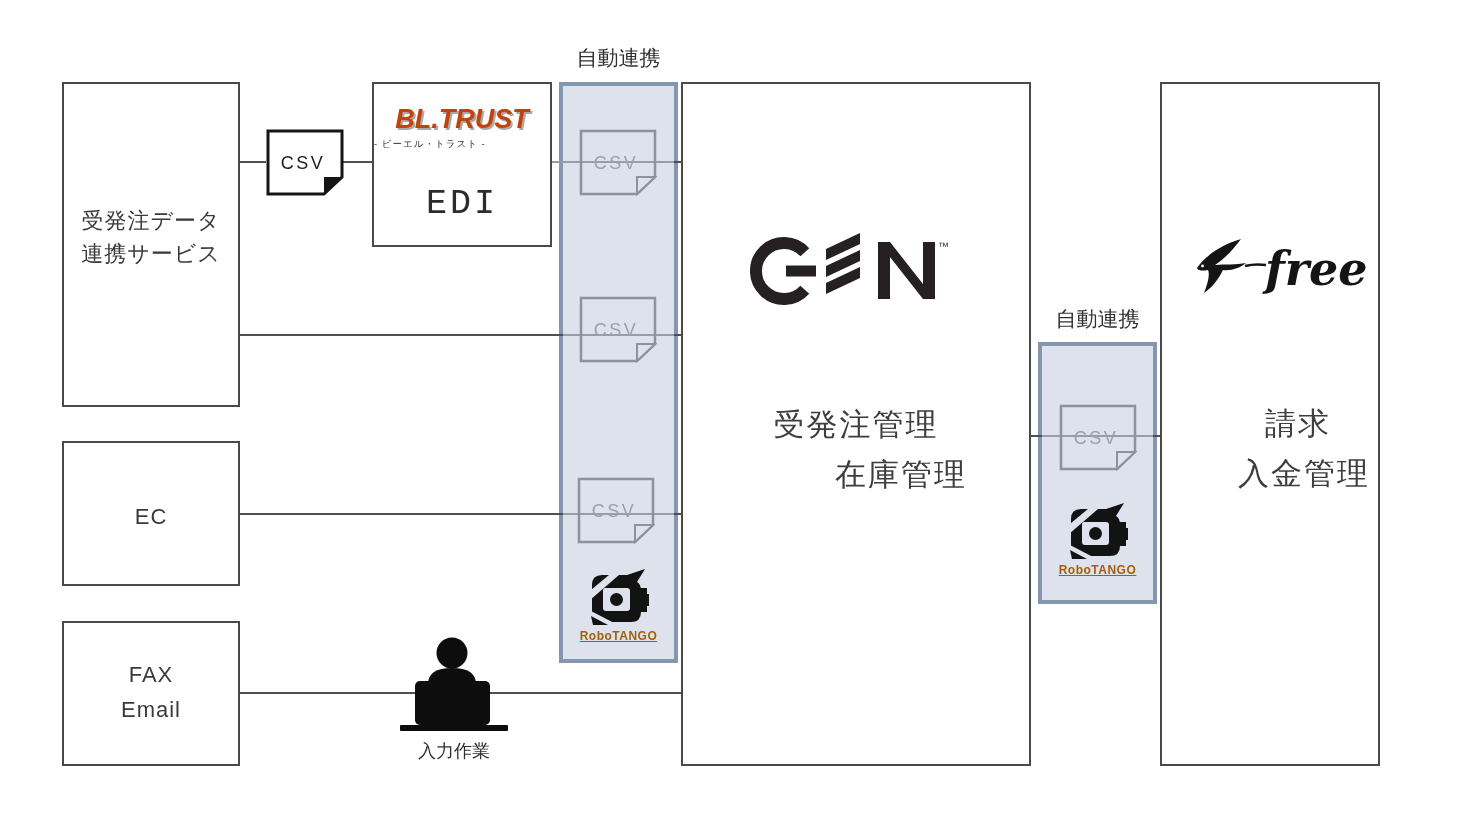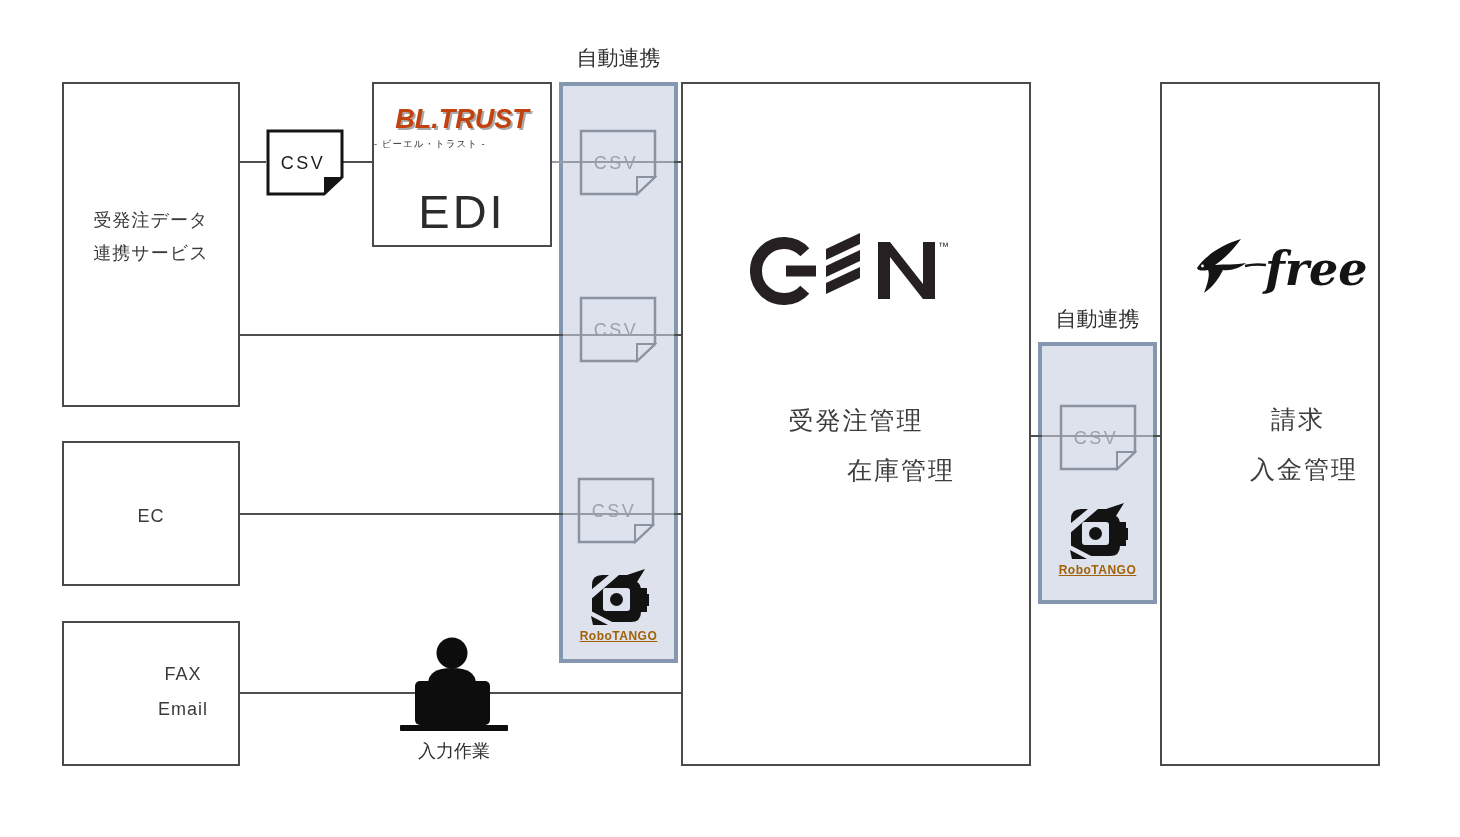--- a/index.html
+++ b/index.html
@@ -3,28 +3,28 @@
 <meta charset="utf-8">
 <style>
   html,body{margin:0;padding:0;background:#fff;}
   #stage{position:relative;width:1460px;height:837px;background:#ffffff;overflow:hidden;
          font-family:"Liberation Sans","DejaVu Sans",sans-serif;color:#3a3a3a;}
   .box{position:absolute;background:#fff;border:2px solid #4a4a4a;box-sizing:border-box;}
   .panel{position:absolute;background:#dde2ec;border:4px solid #8597ae;box-sizing:border-box;}
   .hl{position:absolute;height:2px;background:#4f4f4f;}
   .hl.gray{background:#979ca6;}
   .lbl{position:absolute;text-align:center;}
-  .jp-big{font-size:25px;letter-spacing:2px;color:#3d3d3d;font-family:Liberation Serif, serif;}
-  .jp-box{font-size:18px;letter-spacing:1px;line-height:33px;color:#3a3a3a;}
+  .jp-big{font-size:31px;letter-spacing:2px;color:#3d3d3d;font-family:Liberation Serif, serif;}
+  .jp-box{font-size:22px;letter-spacing:1px;line-height:33px;color:#3a3a3a;}
   .auto-label{font-size:21px;color:#2f2f2f;}
   .rt-label{font-size:12px;font-weight:600;letter-spacing:0.5px;color:#a16207;text-decoration:underline;}
   .bl-brand{font-size:27px;font-weight:800;font-style:italic;color:#c2410c;
             text-shadow:2px 2px 0 #a9a9a9;letter-spacing:0px;}
   .bl-sub{font-size:9.5px;color:#333;letter-spacing:1px;text-align:left;}
-  .edi{font-size:47px;letter-spacing:3px;color:#2c2c2c;}
+  .edi{font-size:35px;letter-spacing:3px;color:#2c2c2c;font-family:Liberation Mono, monospace;}
   svg{display:block;}
 </style>
 </head>
 <body>
 
 <div id="stage">
 
   <div class="box" style="left:62px;top:82px;width:178px;height:325px;"></div>
   <div class="box" style="left:62px;top:441px;width:178px;height:145px;"></div>
   <div class="box" style="left:62px;top:621px;width:178px;height:145px;"></div>
@@ -52,21 +52,21 @@
   <div class="hl" style="left:1153px;top:435px;width:7px;"></div>
 
   <div class="lbl auto-label" style="left:559px;top:44px;width:119px;">自動連携</div>
   <div class="lbl auto-label" style="left:1038px;top:305px;width:119px;">自動連携</div>
 
   <div class="lbl jp-box" style="left:62px;top:204px;width:178px;">
     <div>受発注データ</div>
     <div>連携サービス</div>
   </div>
   <div class="lbl jp-box" style="left:62px;top:500px;width:178px;">EC</div>
-  <div class="lbl jp-box" style="left:62px;top:657px;width:178px;line-height:35px;margin-left:32px;">
+  <div class="lbl jp-box" style="left:62px;top:657px;width:178px;line-height:35px;">
     <div>FAX</div>
     <div>Email</div>
   </div>
 
   <div class="lbl bl-brand" style="left:374px;top:104px;width:176px;">BL.TRUST</div>
   <div class="lbl bl-sub" style="left:374px;top:138px;width:172px;">- ビーエル・トラスト -</div>
   <div class="lbl edi" style="left:372px;top:184px;width:180px;">EDI</div>
 
   <div style="position:absolute;left:750px;top:228px;">
     <svg width="200" height="78" viewBox="0 0 200 78">

